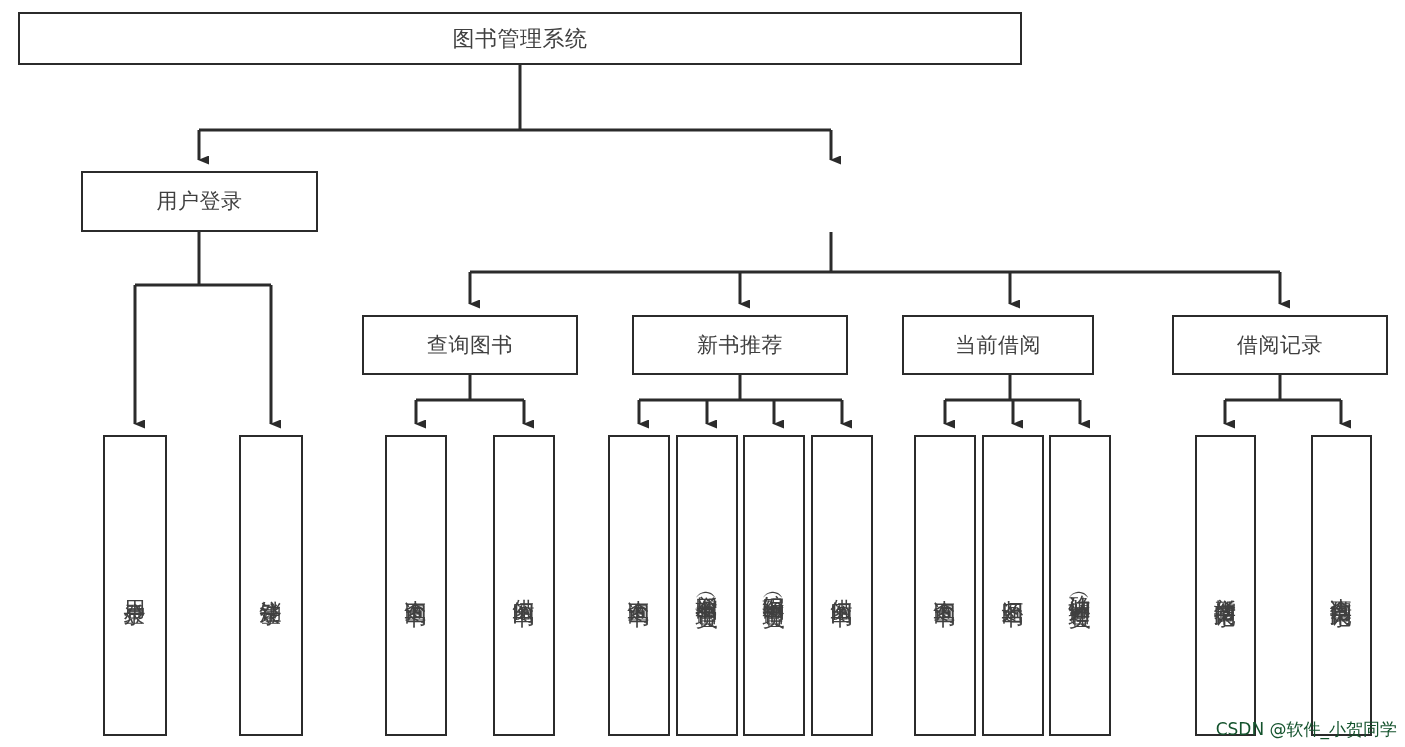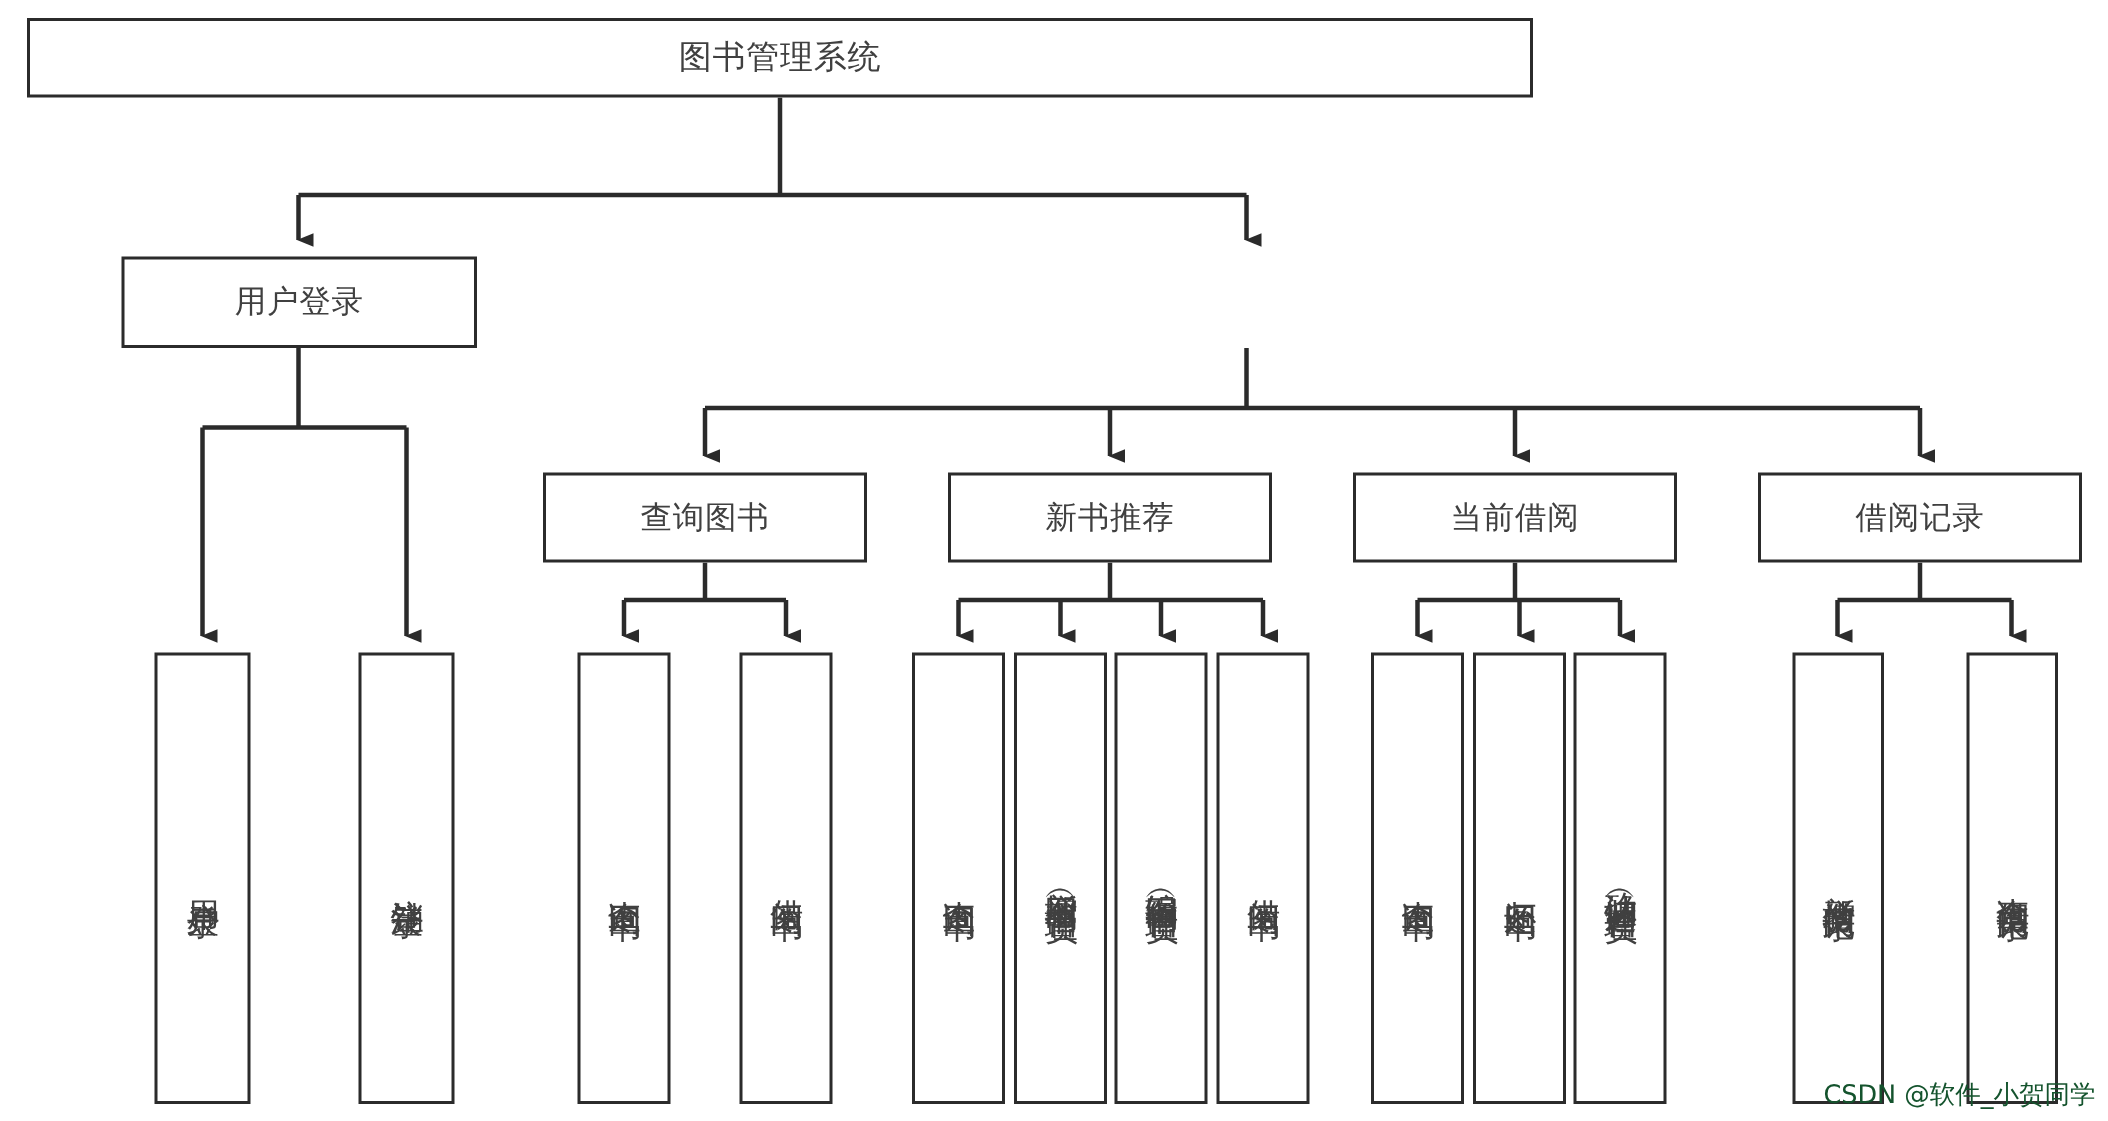--- a/index.html
+++ b/index.html
@@ -137,21 +137,21 @@
   <div class="node horizontal" style="left:81px; top:171px; width:237px; height:61px;">
     <span class="node-label">用户登录</span>
   </div>
 
   <div class="node horizontal" style="left:362px; top:315px; width:216px; height:60px;">
     <span class="node-label">查询图书</span>
   </div>
   <div class="node horizontal" style="left:632px; top:315px; width:216px; height:60px;">
     <span class="node-label">新书推荐</span>
   </div>
-  <div class="node horizontal" style="left:902px; top:315px; width:216px; height:60px;">
+  <div class="node horizontal" style="left:902px; top:315px; width:192px; height:60px;">
     <span class="node-label">当前借阅</span>
   </div>
   <div class="node horizontal" style="left:1172px; top:315px; width:216px; height:60px;">
     <span class="node-label">借阅记录</span>
   </div>
 
   <div class="node vertical" style="left:103px; top:435px; width:64px; height:301px;">
     <span class="node-label">用户登录</span>
   </div>
   <div class="node vertical" style="left:239px; top:435px; width:64px; height:301px;">

